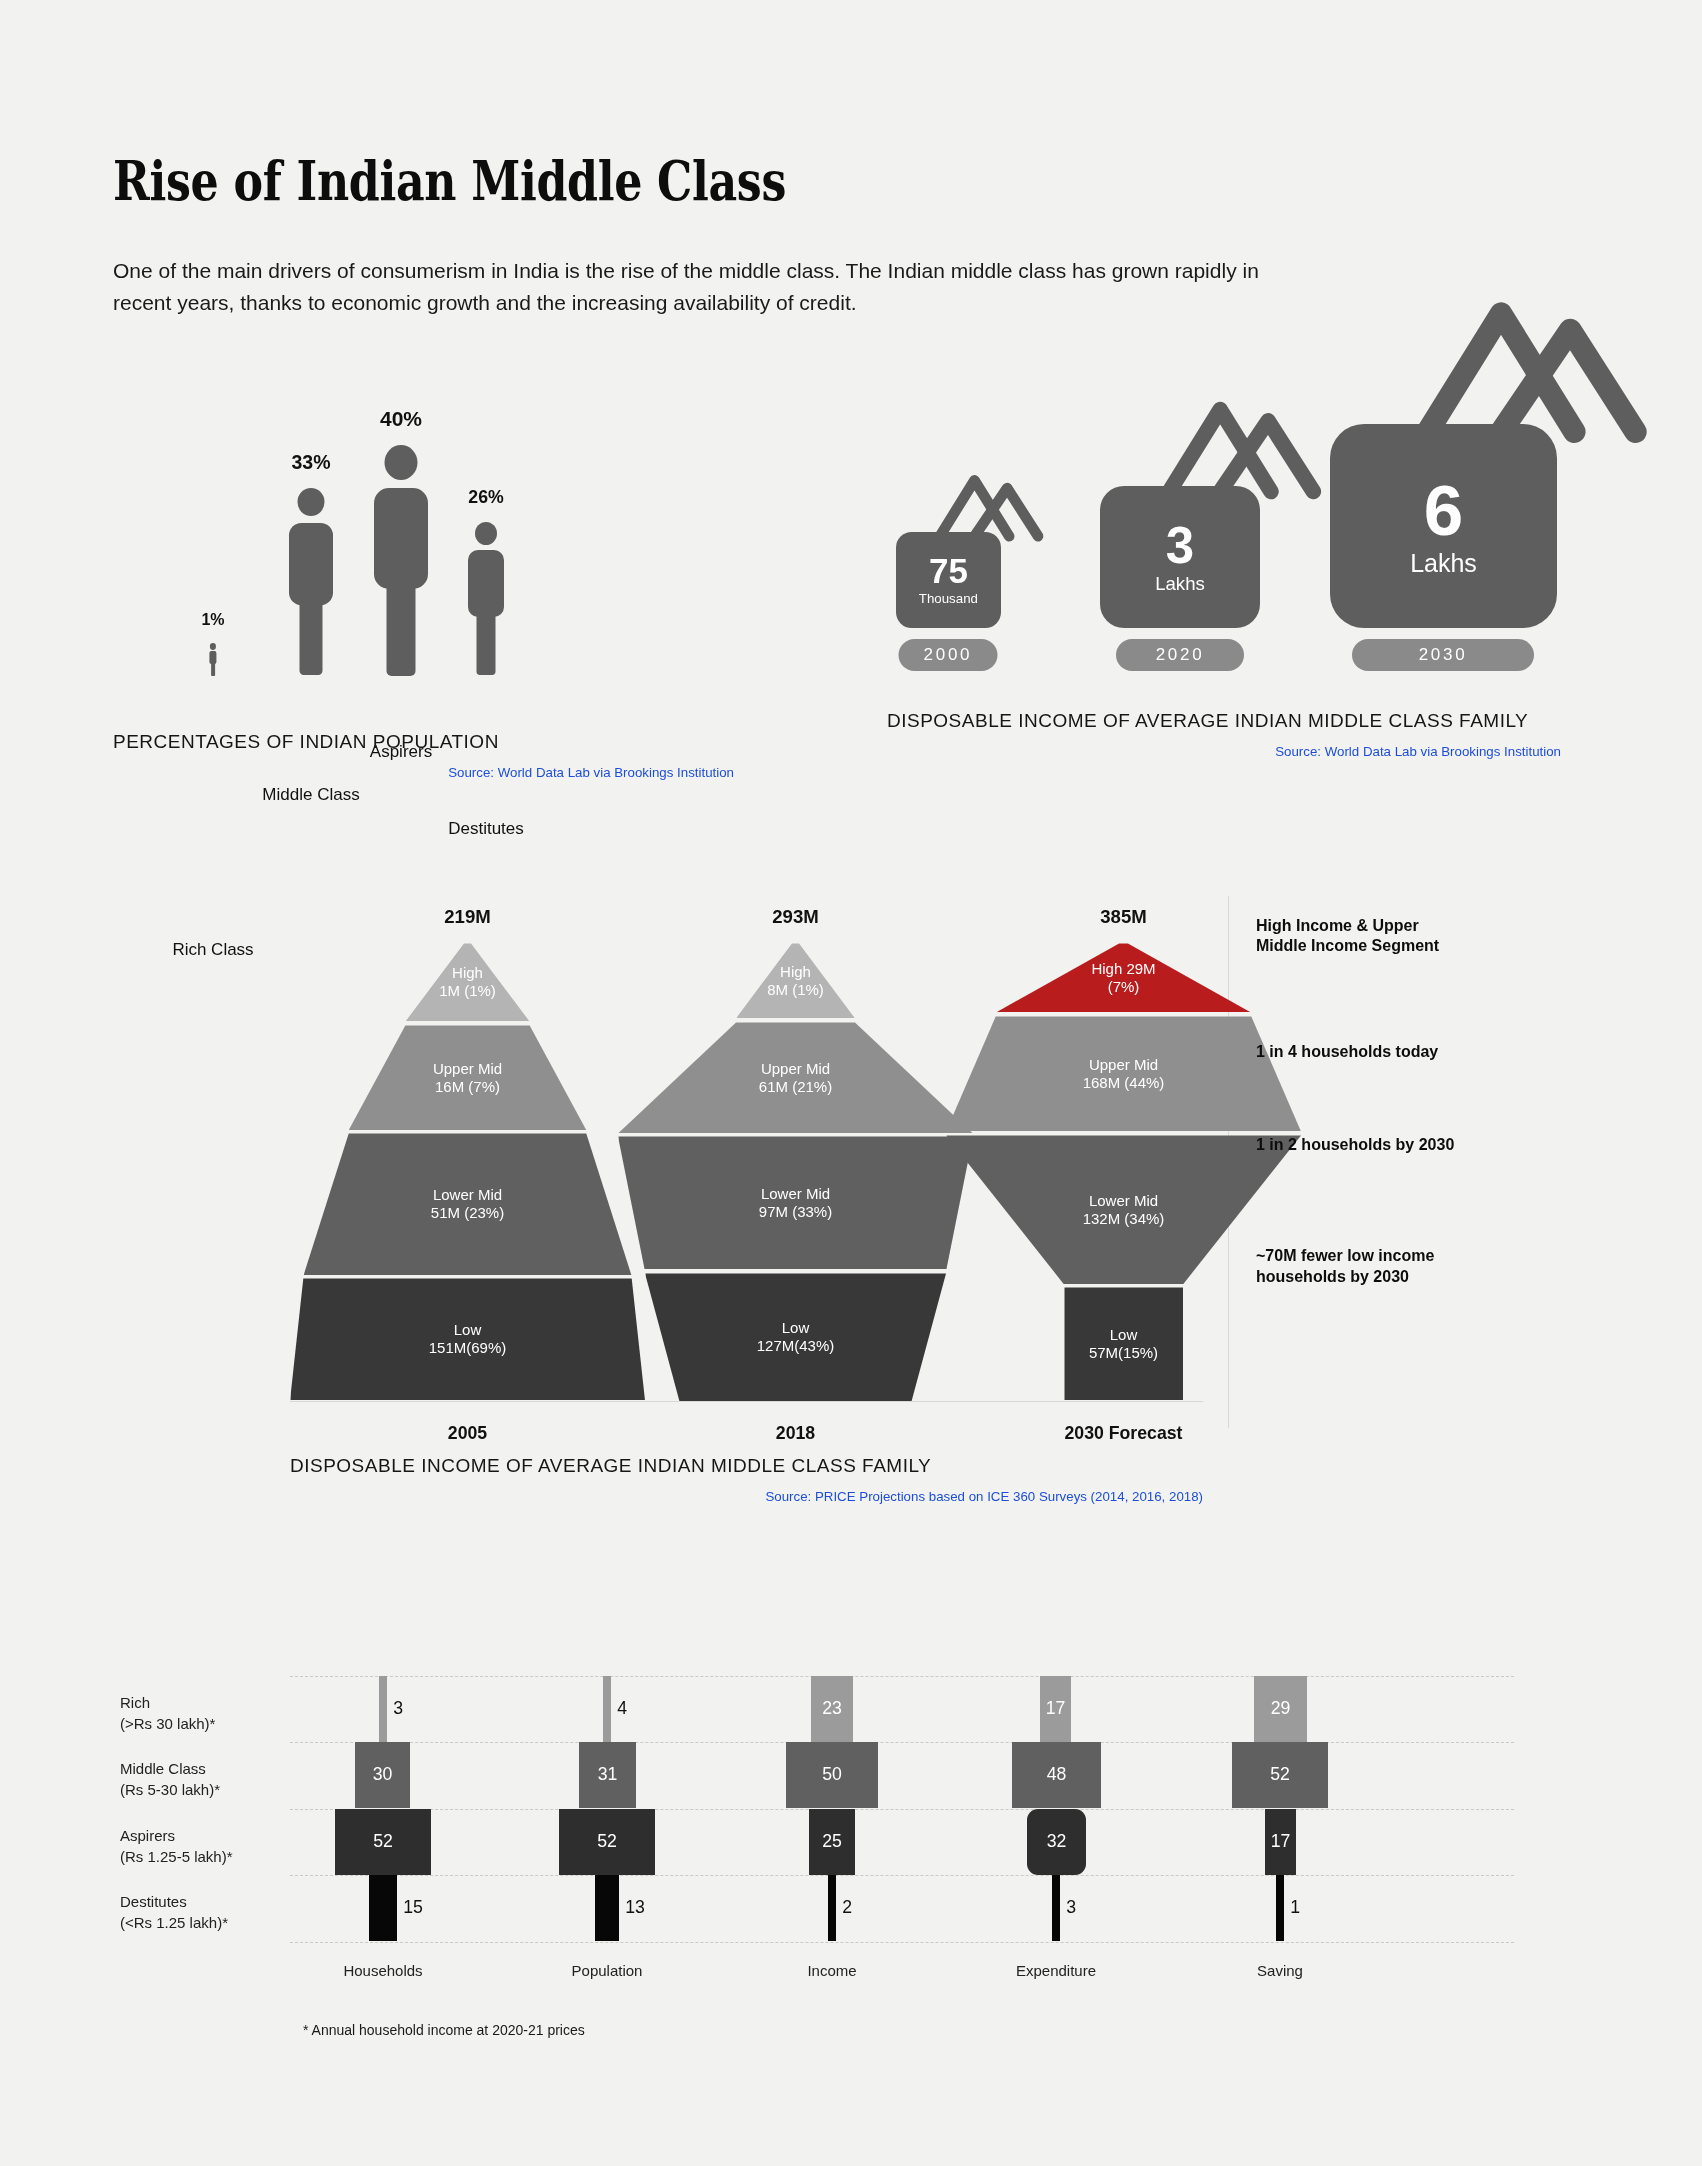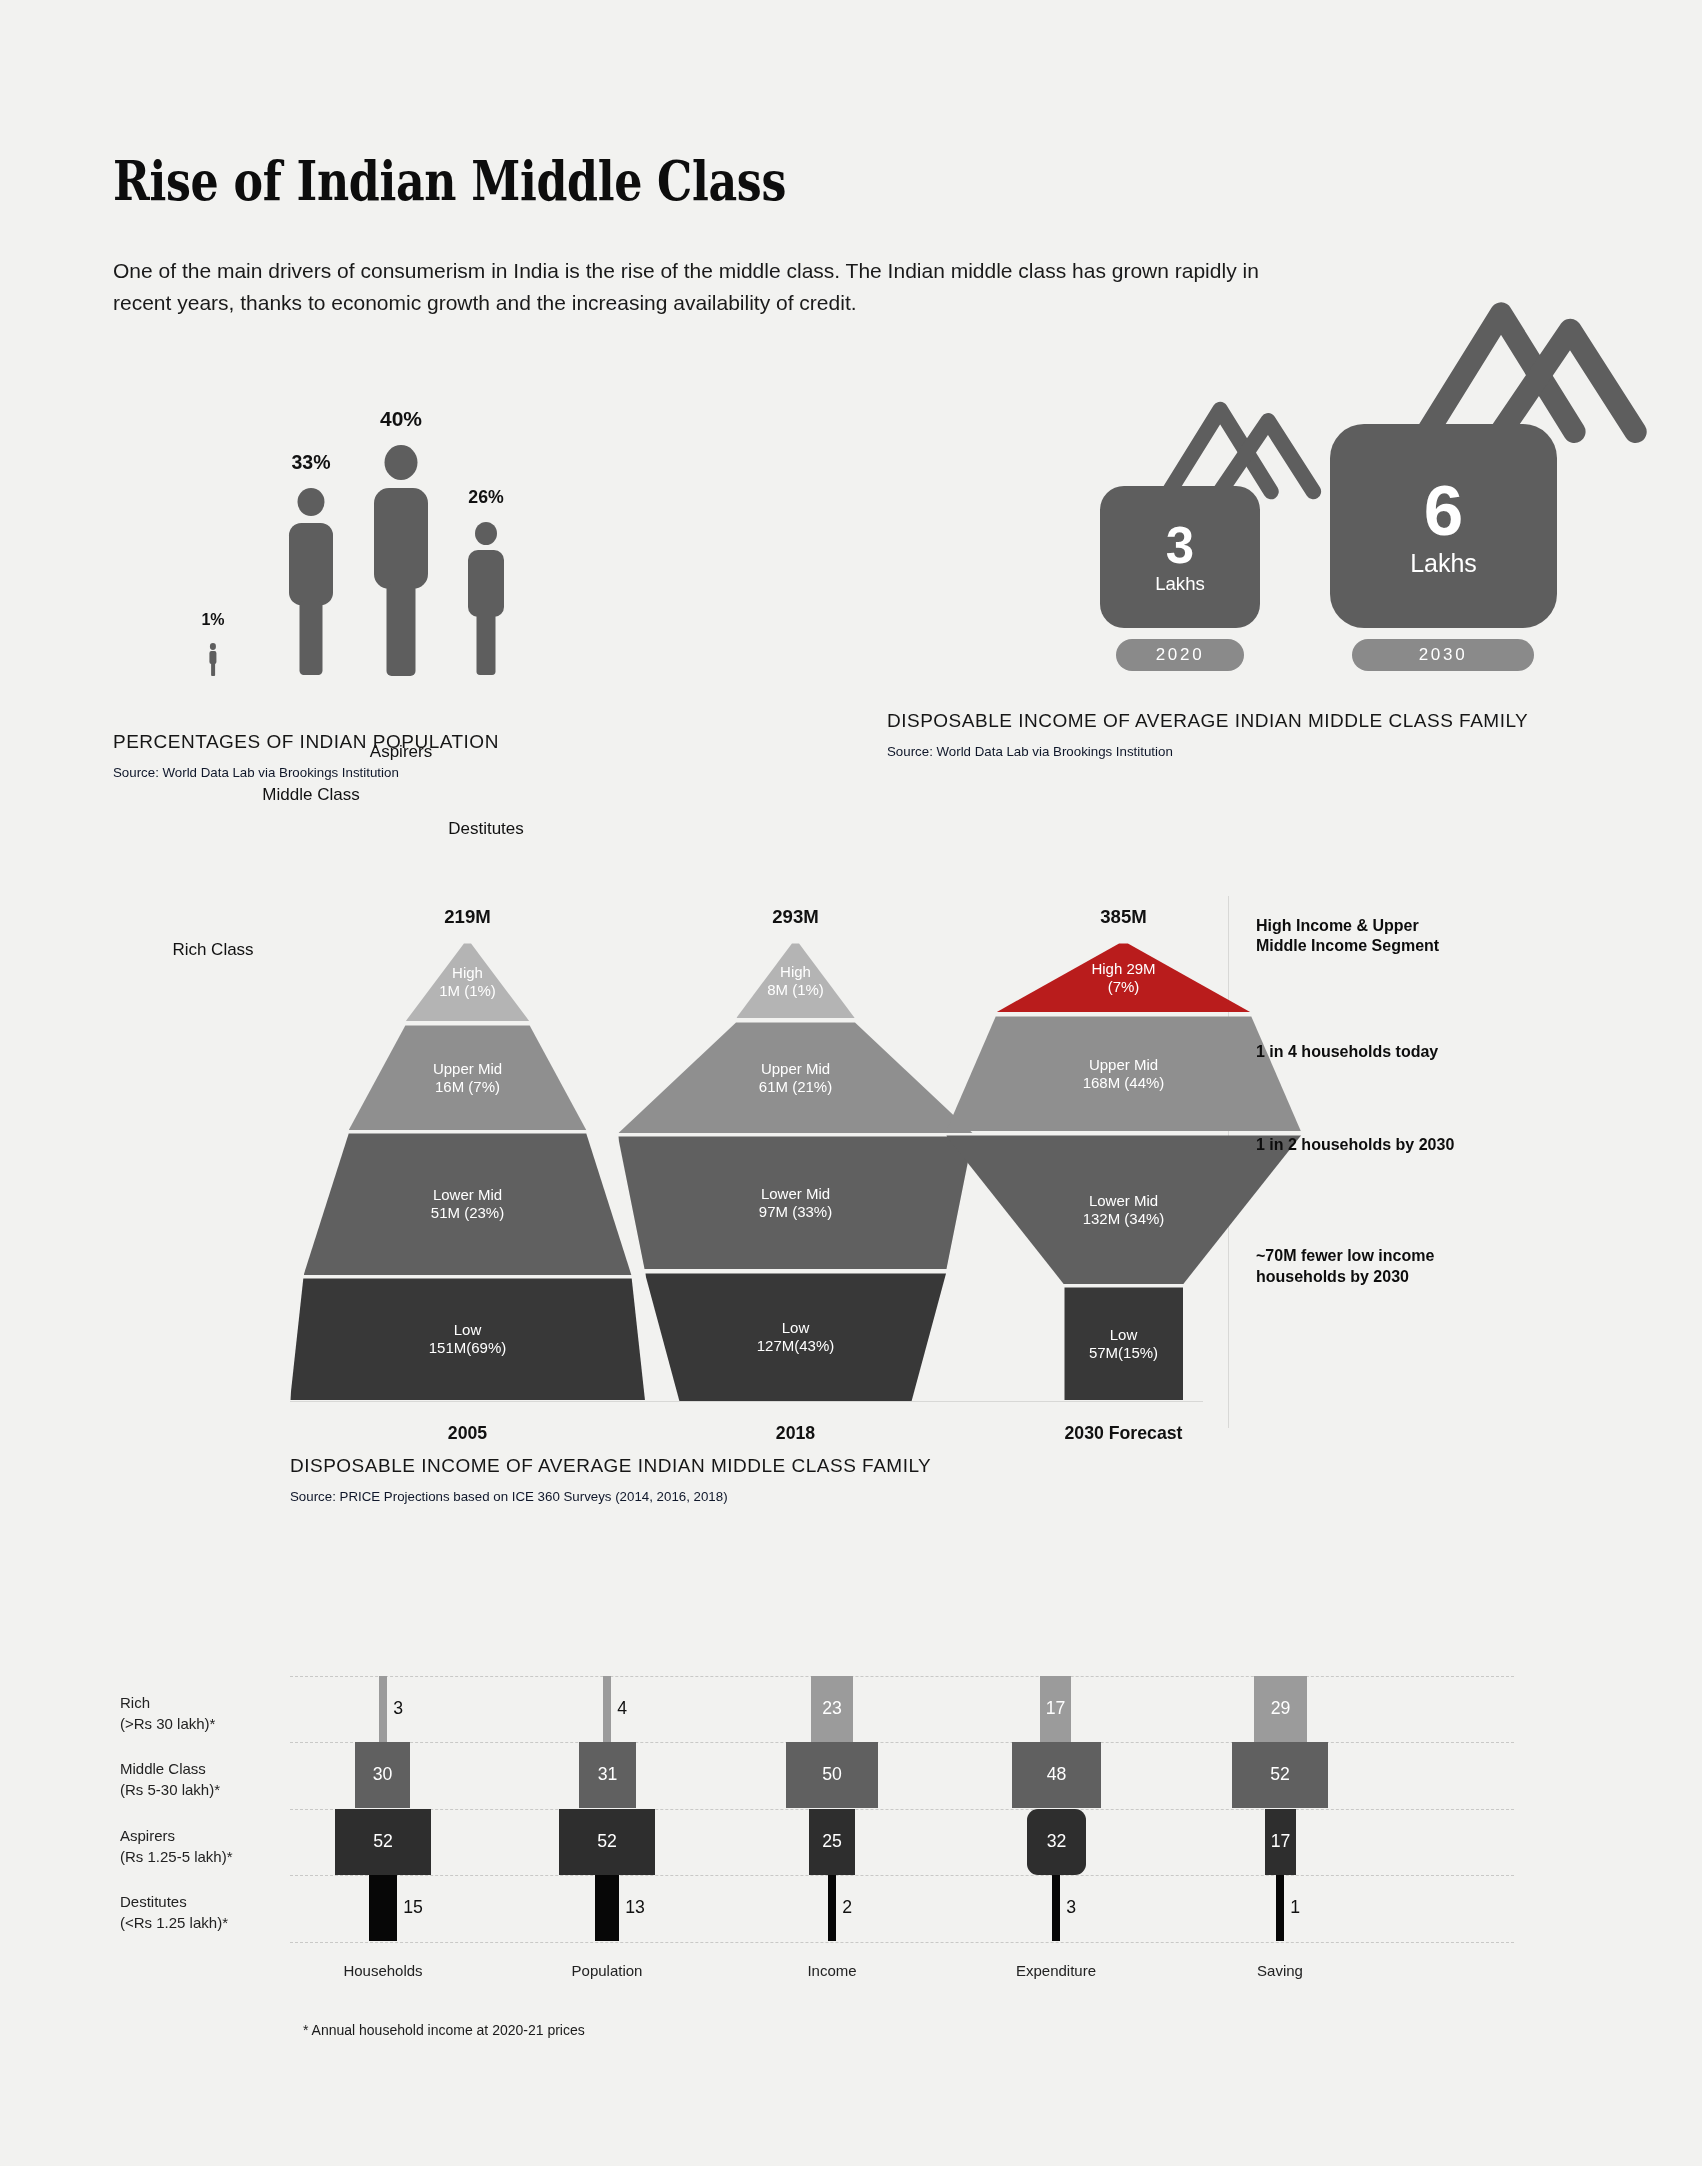--- a/index.html
+++ b/index.html
@@ -33,22 +33,22 @@
   
   .cap-title {
     font-size: 19px;
     letter-spacing: 0.5px;
     color: #161616;
     text-align: left;
     white-space: nowrap;
   }
   .cap-src {
     font-size: 13.3px;
-    color: #0f172a;
-    text-align: left;
+    color: #1d4ed8;
+    text-align: right;
     margin-top: 11.5px;
     white-space: nowrap;
   }
 
   
   #people-panel { position: absolute; left: 113px; top: 381px; width: 621px; height: 372px; }
   .people-row { position: absolute; left: 0; top: 0; width: 621px; height: 293px; }
   .person {
     position: absolute;
     bottom: 0;
@@ -236,20 +236,33 @@
       </div>
     </div>
   <div id="people-cap">
     <div class="cap-title">PERCENTAGES OF INDIAN POPULATION</div>
     <div class="cap-src">Source: World Data Lab via Brookings Institution</div>
   </div>
 </div>
 
 <div id="wallet-panel">
   <div class="wallets" id="wallets-row">
+      <div class="wallet" style="left: 8.9px; width: 159px; height: 163px;">
+        <svg class="wallet-notes" width="136" height="77" viewBox="0 0 130 80" style="left: 23px; top: 0px;">
+          <g fill="none" stroke="#5e5e5e" stroke-width="11" stroke-linecap="round" stroke-linejoin="round">
+            <path d="M16 74 L52 16 L88 74"></path>
+            <path d="M52 74 L86 24 L118 74"></path>
+          </g>
+        </svg>
+        <div class="wallet-body" style="width: 105px; height: 96px; left: 0px; border-radius: 15.7px;">
+          <div class="wallet-amt" style="font-size: 35px;">75</div>
+          <div class="wallet-unit" style="font-size: 13.3px;">Thousand</div>
+        </div>
+        <div class="year-pill" style="left: 52px; bottom: -43px; width: 99px; padding: 6.2px 0px; font-size: 17px;">2000</div>
+      </div>
       <div class="wallet" style="left: 213px; width: 243px; height: 241px;">
         <svg class="wallet-notes" width="207" height="113" viewBox="0 0 130 80" style="left: 35px; top: 0px;">
           <g fill="none" stroke="#5e5e5e" stroke-width="11" stroke-linecap="round" stroke-linejoin="round">
             <path d="M16 74 L52 16 L88 74"></path>
             <path d="M52 74 L86 24 L118 74"></path>
           </g>
         </svg>
         <div class="wallet-body" style="width: 160px; height: 142px; left: 0px; border-radius: 24px;">
           <div class="wallet-amt" style="font-size: 51px;">3</div>
           <div class="wallet-unit" style="font-size: 18.6px;">Lakhs</div>

